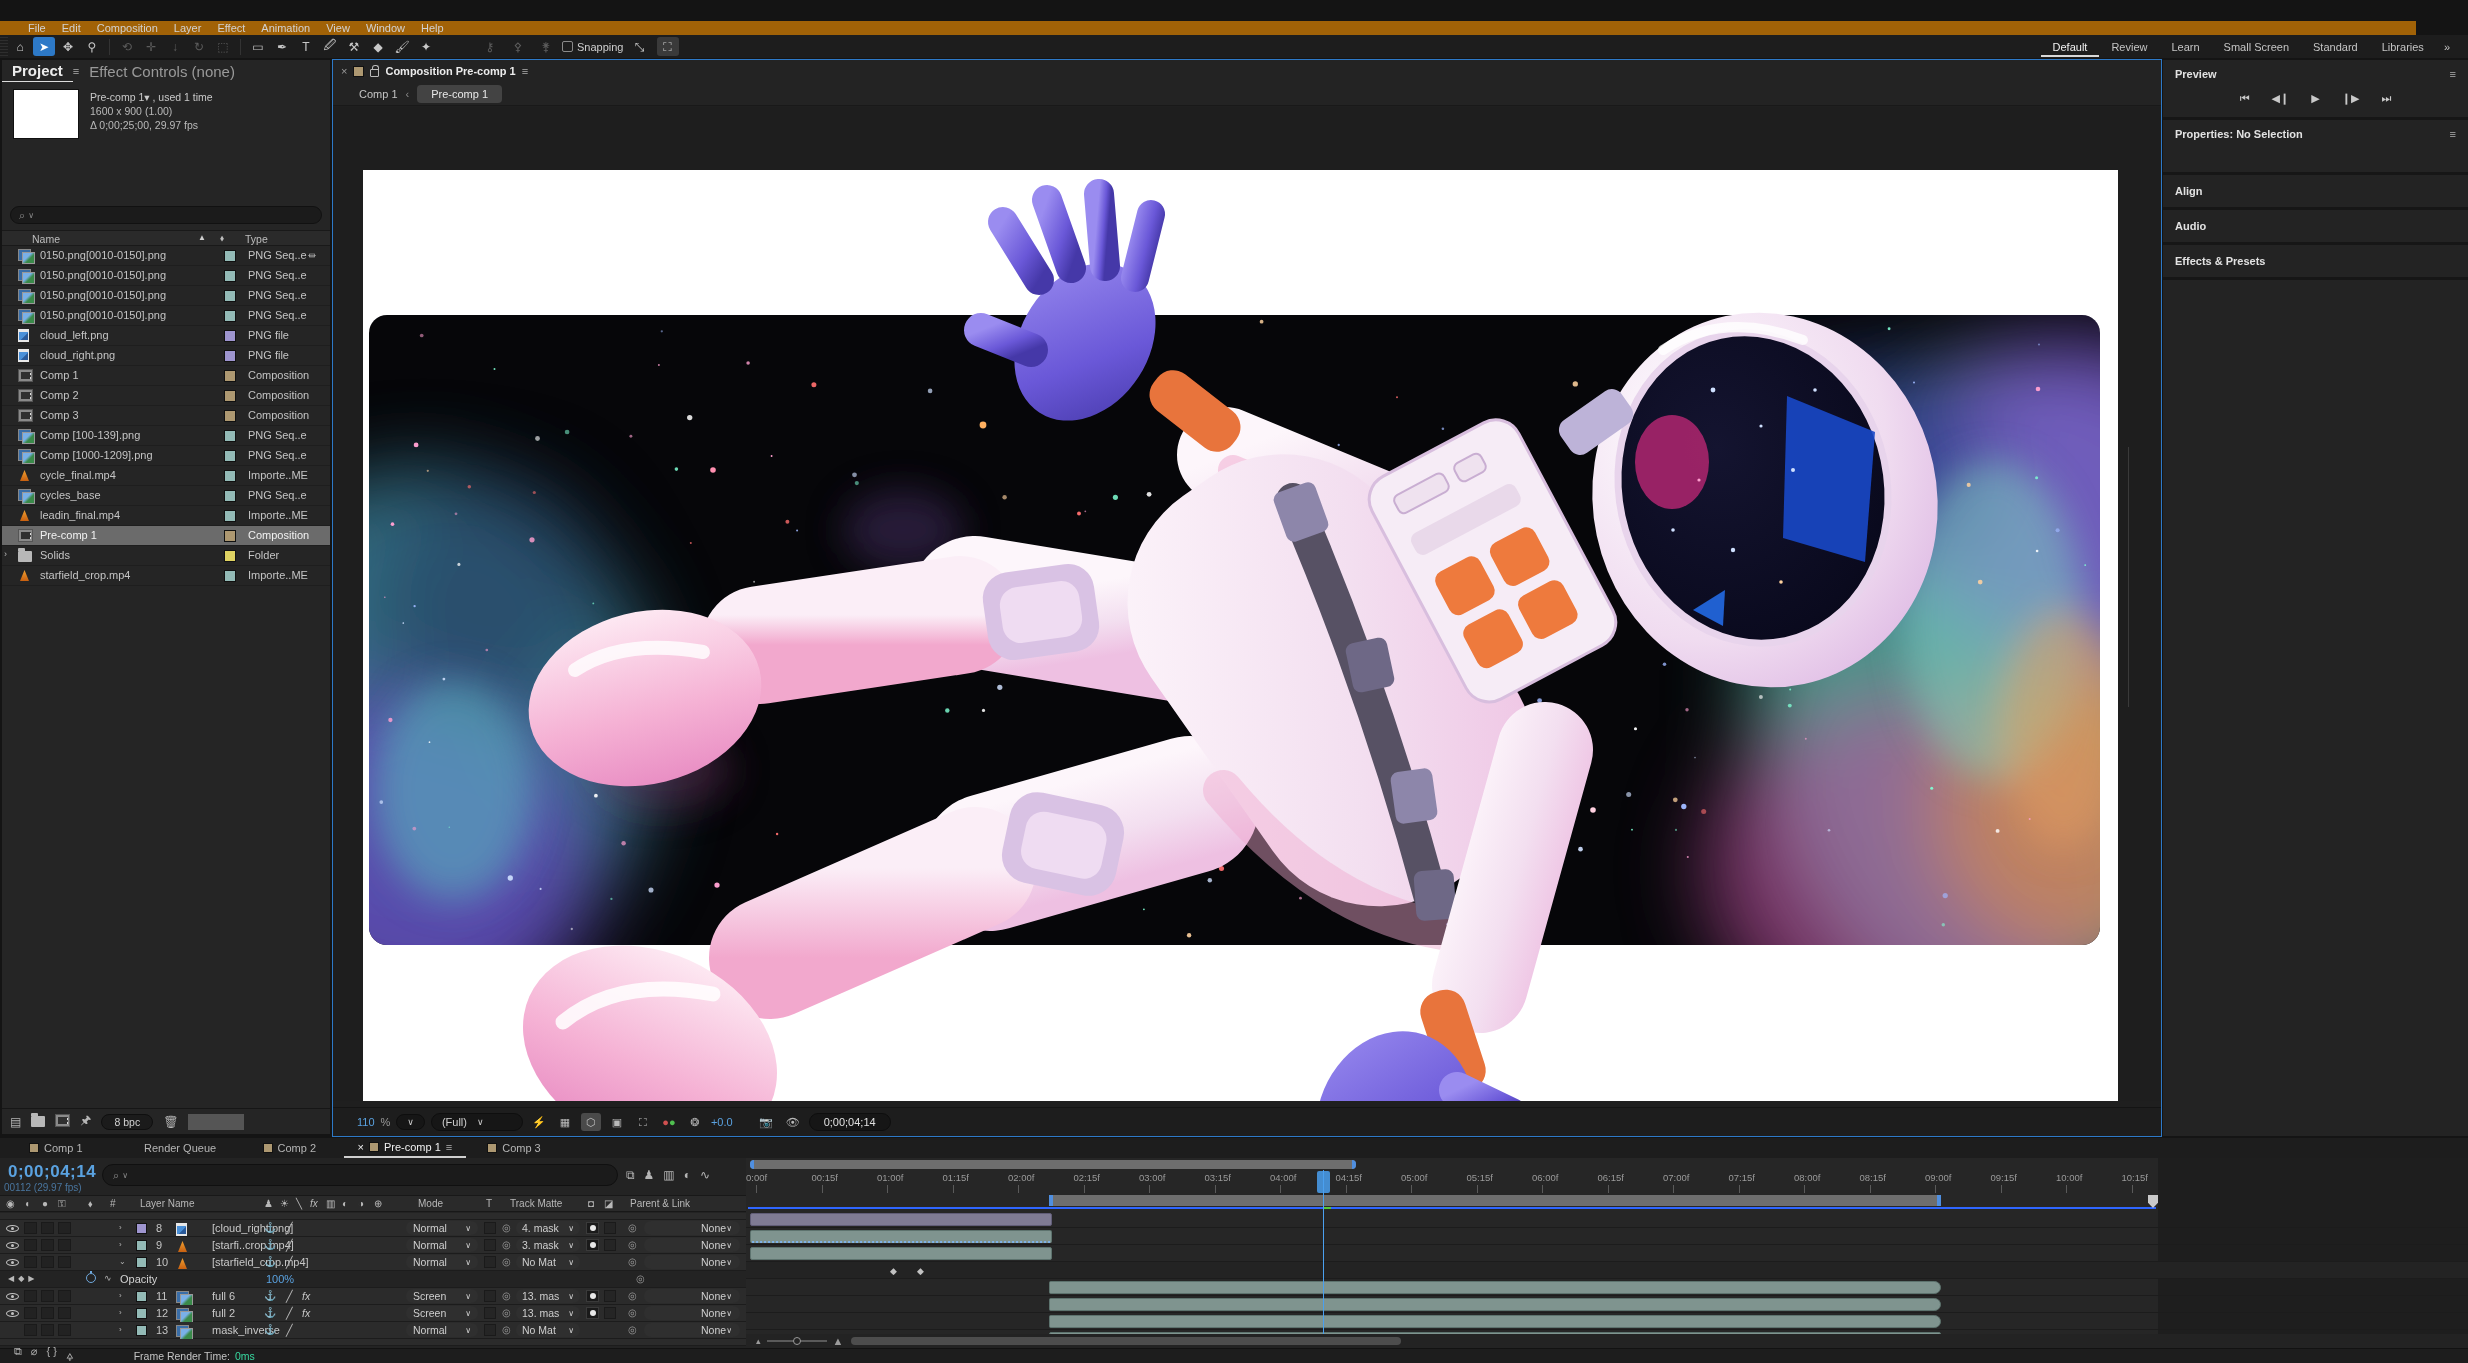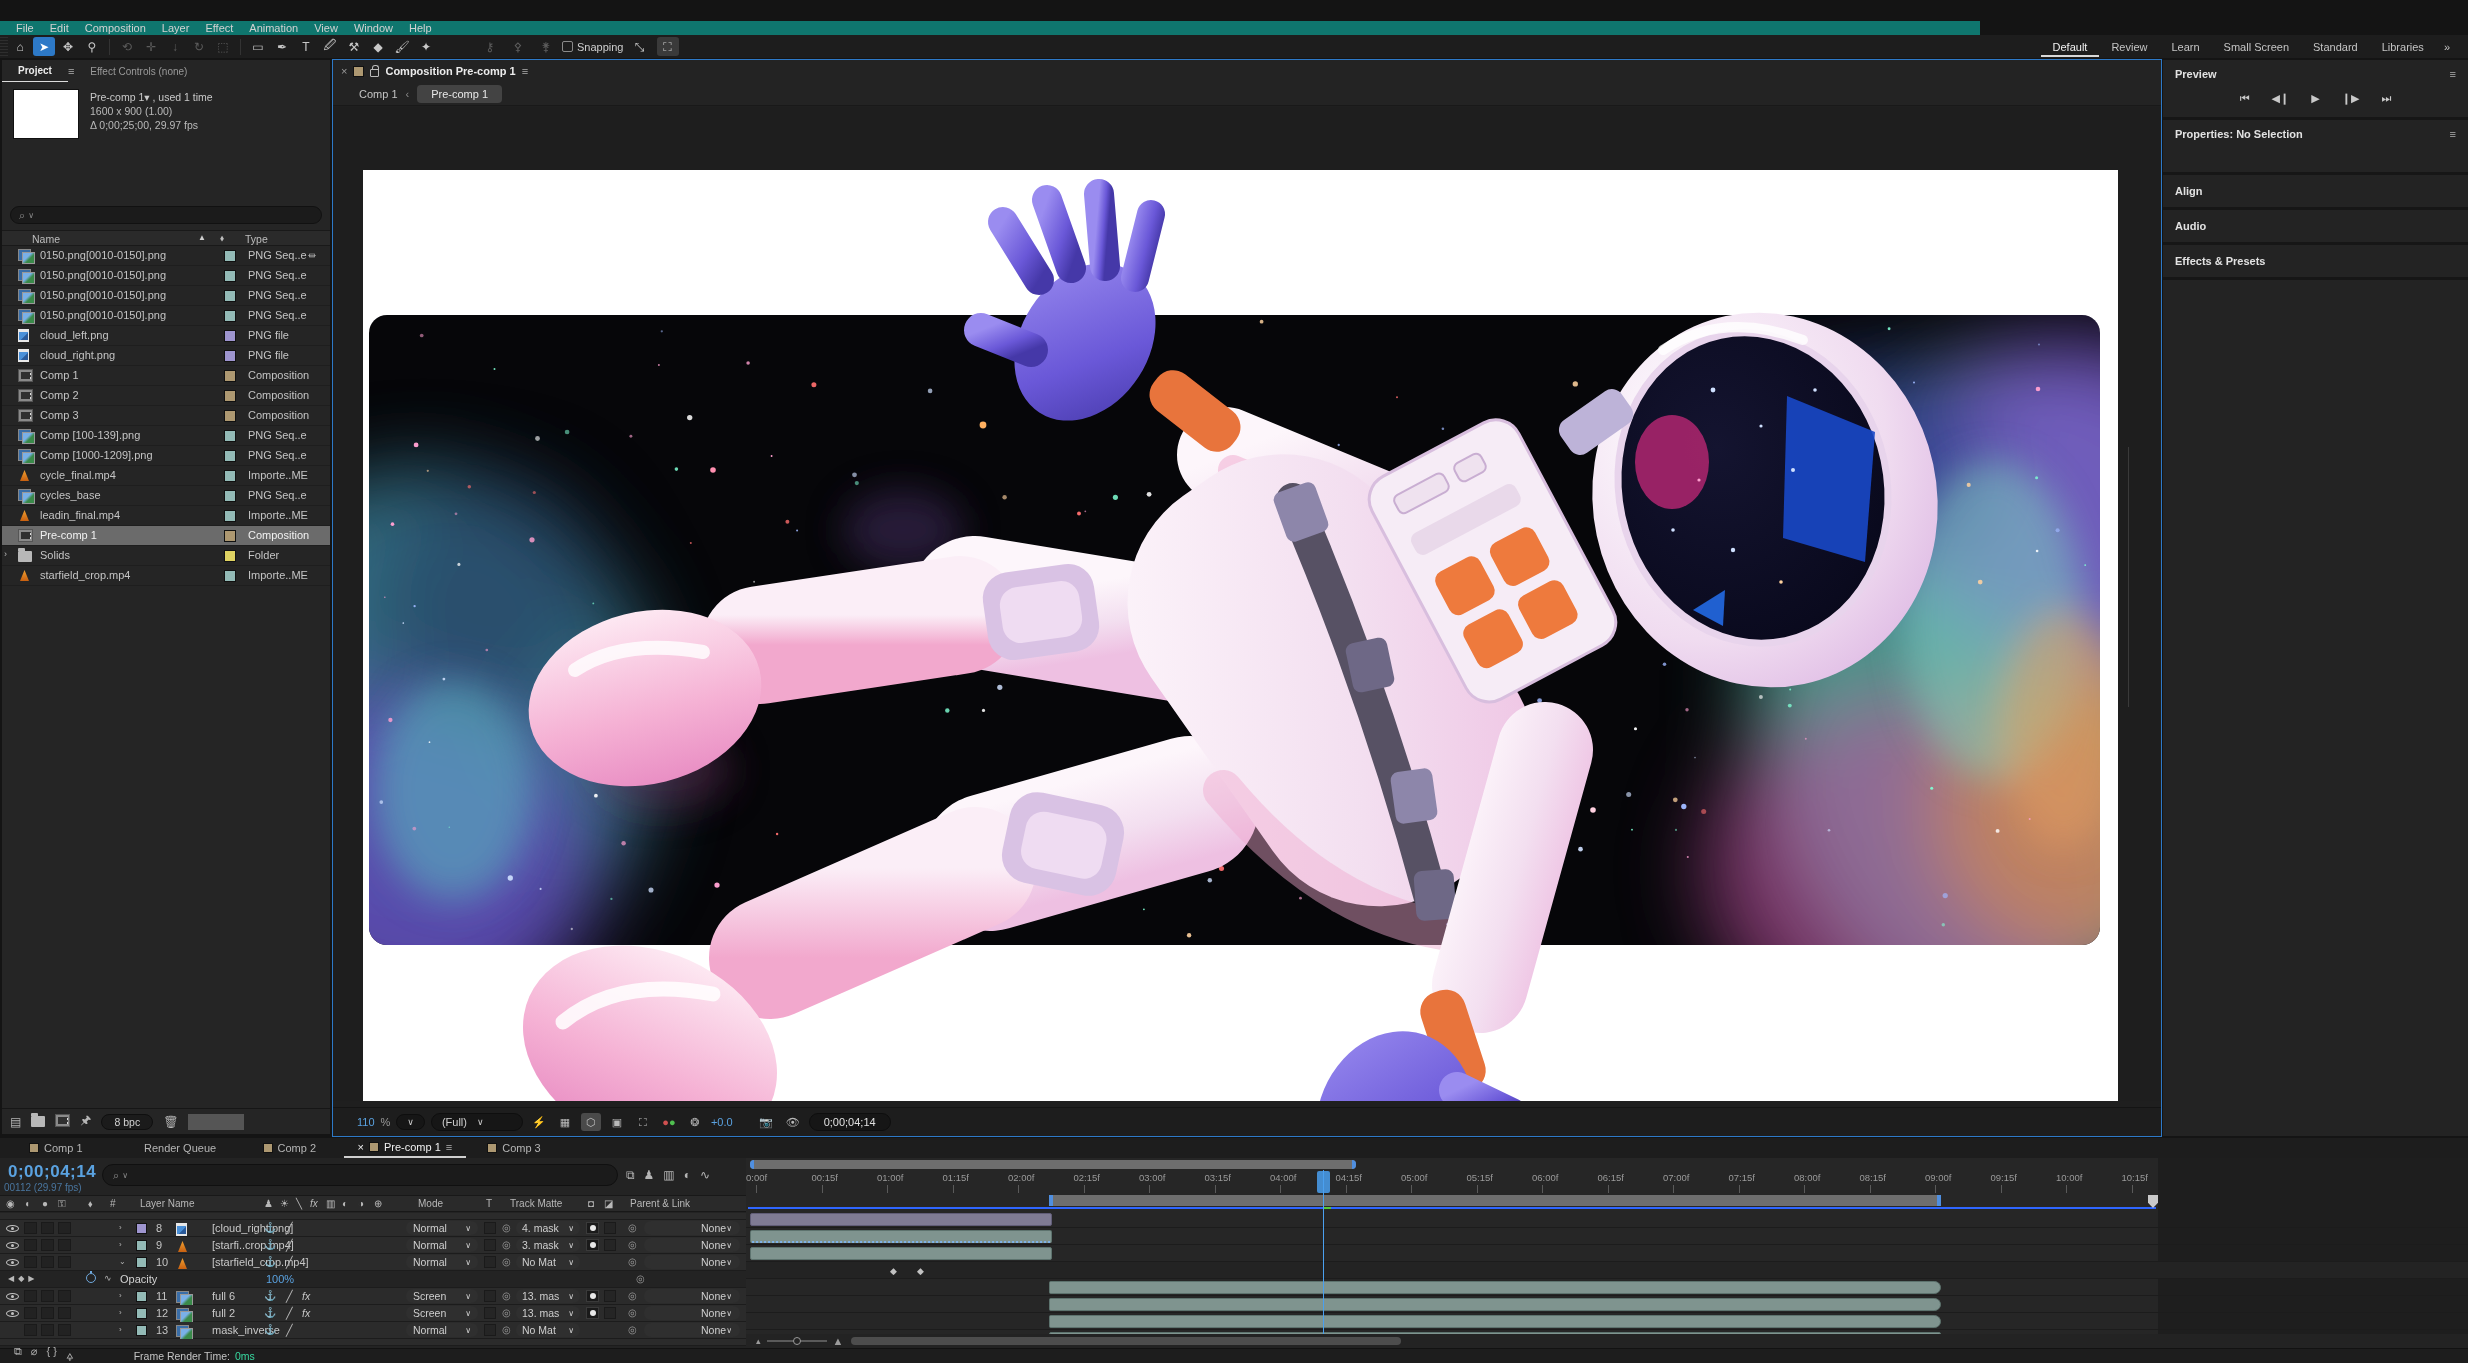--- a/index.html
+++ b/index.html
@@ -8,21 +8,21 @@
   .app { position:relative; width:2468px; height:1363px; background:#141414; overflow:hidden; font-size:12px; color:#c8c8c8; }
 
   
   .titlebar { position:absolute; left:0; top:0; width:2468px; height:21px; background:#fdfdfd; color:#1a1a1a; display:flex; align-items:center; }
   .ae-badge { width:15px; height:15px; margin:0 6px 0 4px; background:#1e1b3a; color:#8fb0ff; font-size:9px; font-weight:bold; display:flex; align-items:center; justify-content:center; border-radius:2px; }
   .title-text { font-size:11px; }
   .win-controls { position:absolute; right:0; top:0; height:21px; display:flex; }
   .win-btn { width:46px; height:21px; display:flex; align-items:center; justify-content:center; font-size:11px; color:#1a1a1a; }
 
   
-  .menubar { position:absolute; left:0; top:21px; width:1980px; height:14px; background:#0f766e; display:flex; align-items:center; padding-left:8px; gap:2px; }
+  .menubar { position:absolute; left:0; top:21px; width:2416px; height:14px; background:#a16207; display:flex; align-items:center; padding-left:20px; gap:2px; }
   .menu-item { padding:0 8px; font-size:11px; color:#d2d2d2; }
 
   
   .toolbar { position:absolute; left:0; top:35px; width:2468px; height:23px; background:#1d1d1d; display:flex; align-items:center; }
   .grip { width:8px; height:23px; background:repeating-linear-gradient(0deg,#1d1d1d 0 2px,#2e2e2e 2px 3px); }
   .tool { width:22px; height:19px; margin:0 1px; display:flex; align-items:center; justify-content:center; color:#c8c8c8; font-size:12px; border-radius:3px; }
   .tool.active { background:#2d79c7; color:#fff; }
   .tool.dim { color:#5c5c5c; }
   .tool-sep { width:1px; height:16px; background:#333; margin:0 5px; }
   .snap-group { display:flex; align-items:center; margin-left:40px; gap:4px; }
@@ -34,21 +34,21 @@
   .ws.active { color:#f0f0f0; border-bottom:2px solid #d8d8d8; }
   .ws-menu { color:#c4c4c4; font-size:11px; margin:0 4px; }
 
   
   .panel { position:absolute; background:#232323; }
   .hamb { color:#b0b0b0; font-size:11px; }
 
   
   .project-panel { left:2px; top:60px; width:328px; height:1074px; background:#252525; }
   .pp-tabs { height:22px; display:flex; align-items:center; background:#252525; }
-  .pp-tab { padding:0 16px; font-size:10px; }
+  .pp-tab { padding:0 10px; font-size:15px; }
   .pp-tab.active { color:#ececec; border-bottom:1px solid #dcdcdc; height:100%; display:flex; align-items:center; font-weight:bold; }
   .pp-tab.inactive { color:#9a9a9a; }
   .pp-info { position:relative; height:90px; }
   .pp-thumb { position:absolute; left:12px; top:8px; width:64px; height:48px; background:#fff; outline:1px solid #111; }
   .pp-meta { position:absolute; left:88px; top:8px; font-size:10.5px; color:#b9b9b9; line-height:14px; }
   .pp-meta .c1 { color:#c9c9c9; }
   .pp-search { position:absolute; left:8px; top:146px; width:312px; height:18px; background:#1b1b1b; border:1px solid #111; border-radius:9px; color:#8a8a8a; font-size:11px; display:flex; align-items:center; padding-left:8px; gap:3px; }
   .pp-cols { position:absolute; left:0; top:170px; width:328px; height:16px; background:#2a2a2a; border-top:1px solid #191919; border-bottom:1px solid #191919; font-size:10.5px; color:#bdbdbd; }
   .pp-cols .c-name { position:absolute; left:30px; top:2px; }
   .pp-cols .c-sort { position:absolute; left:196px; top:2px; font-size:8px; color:#cfcfcf; }

